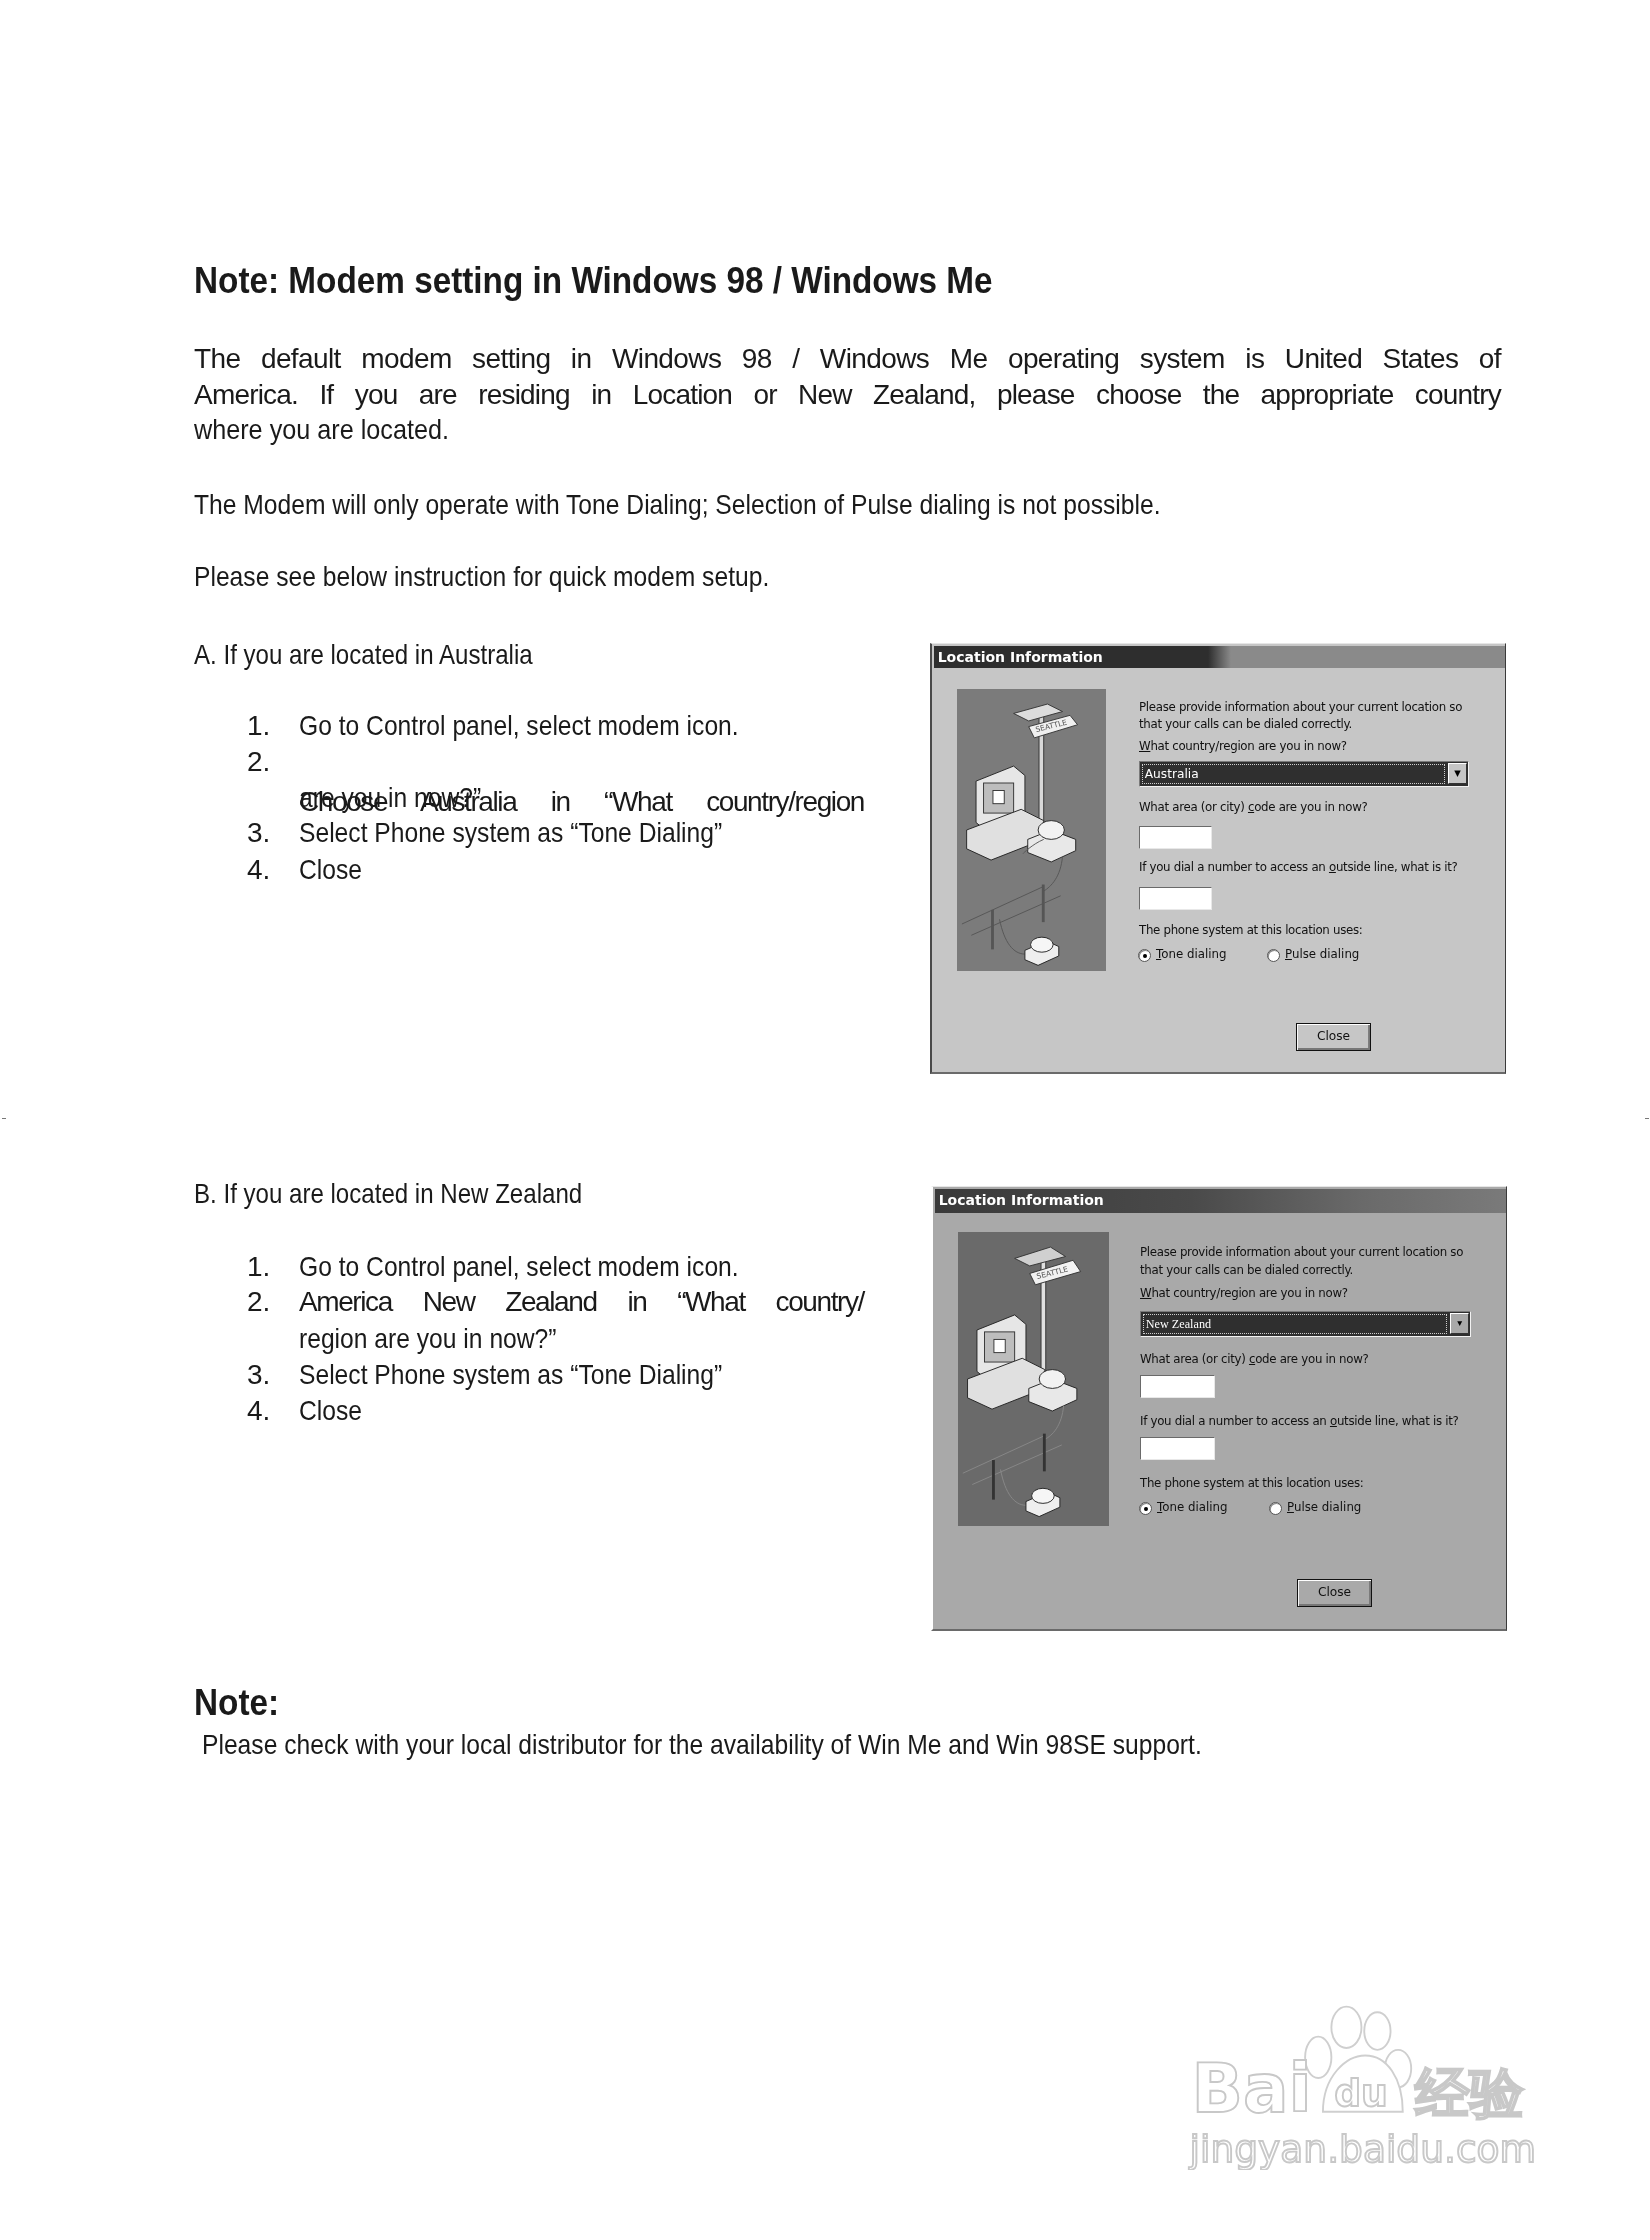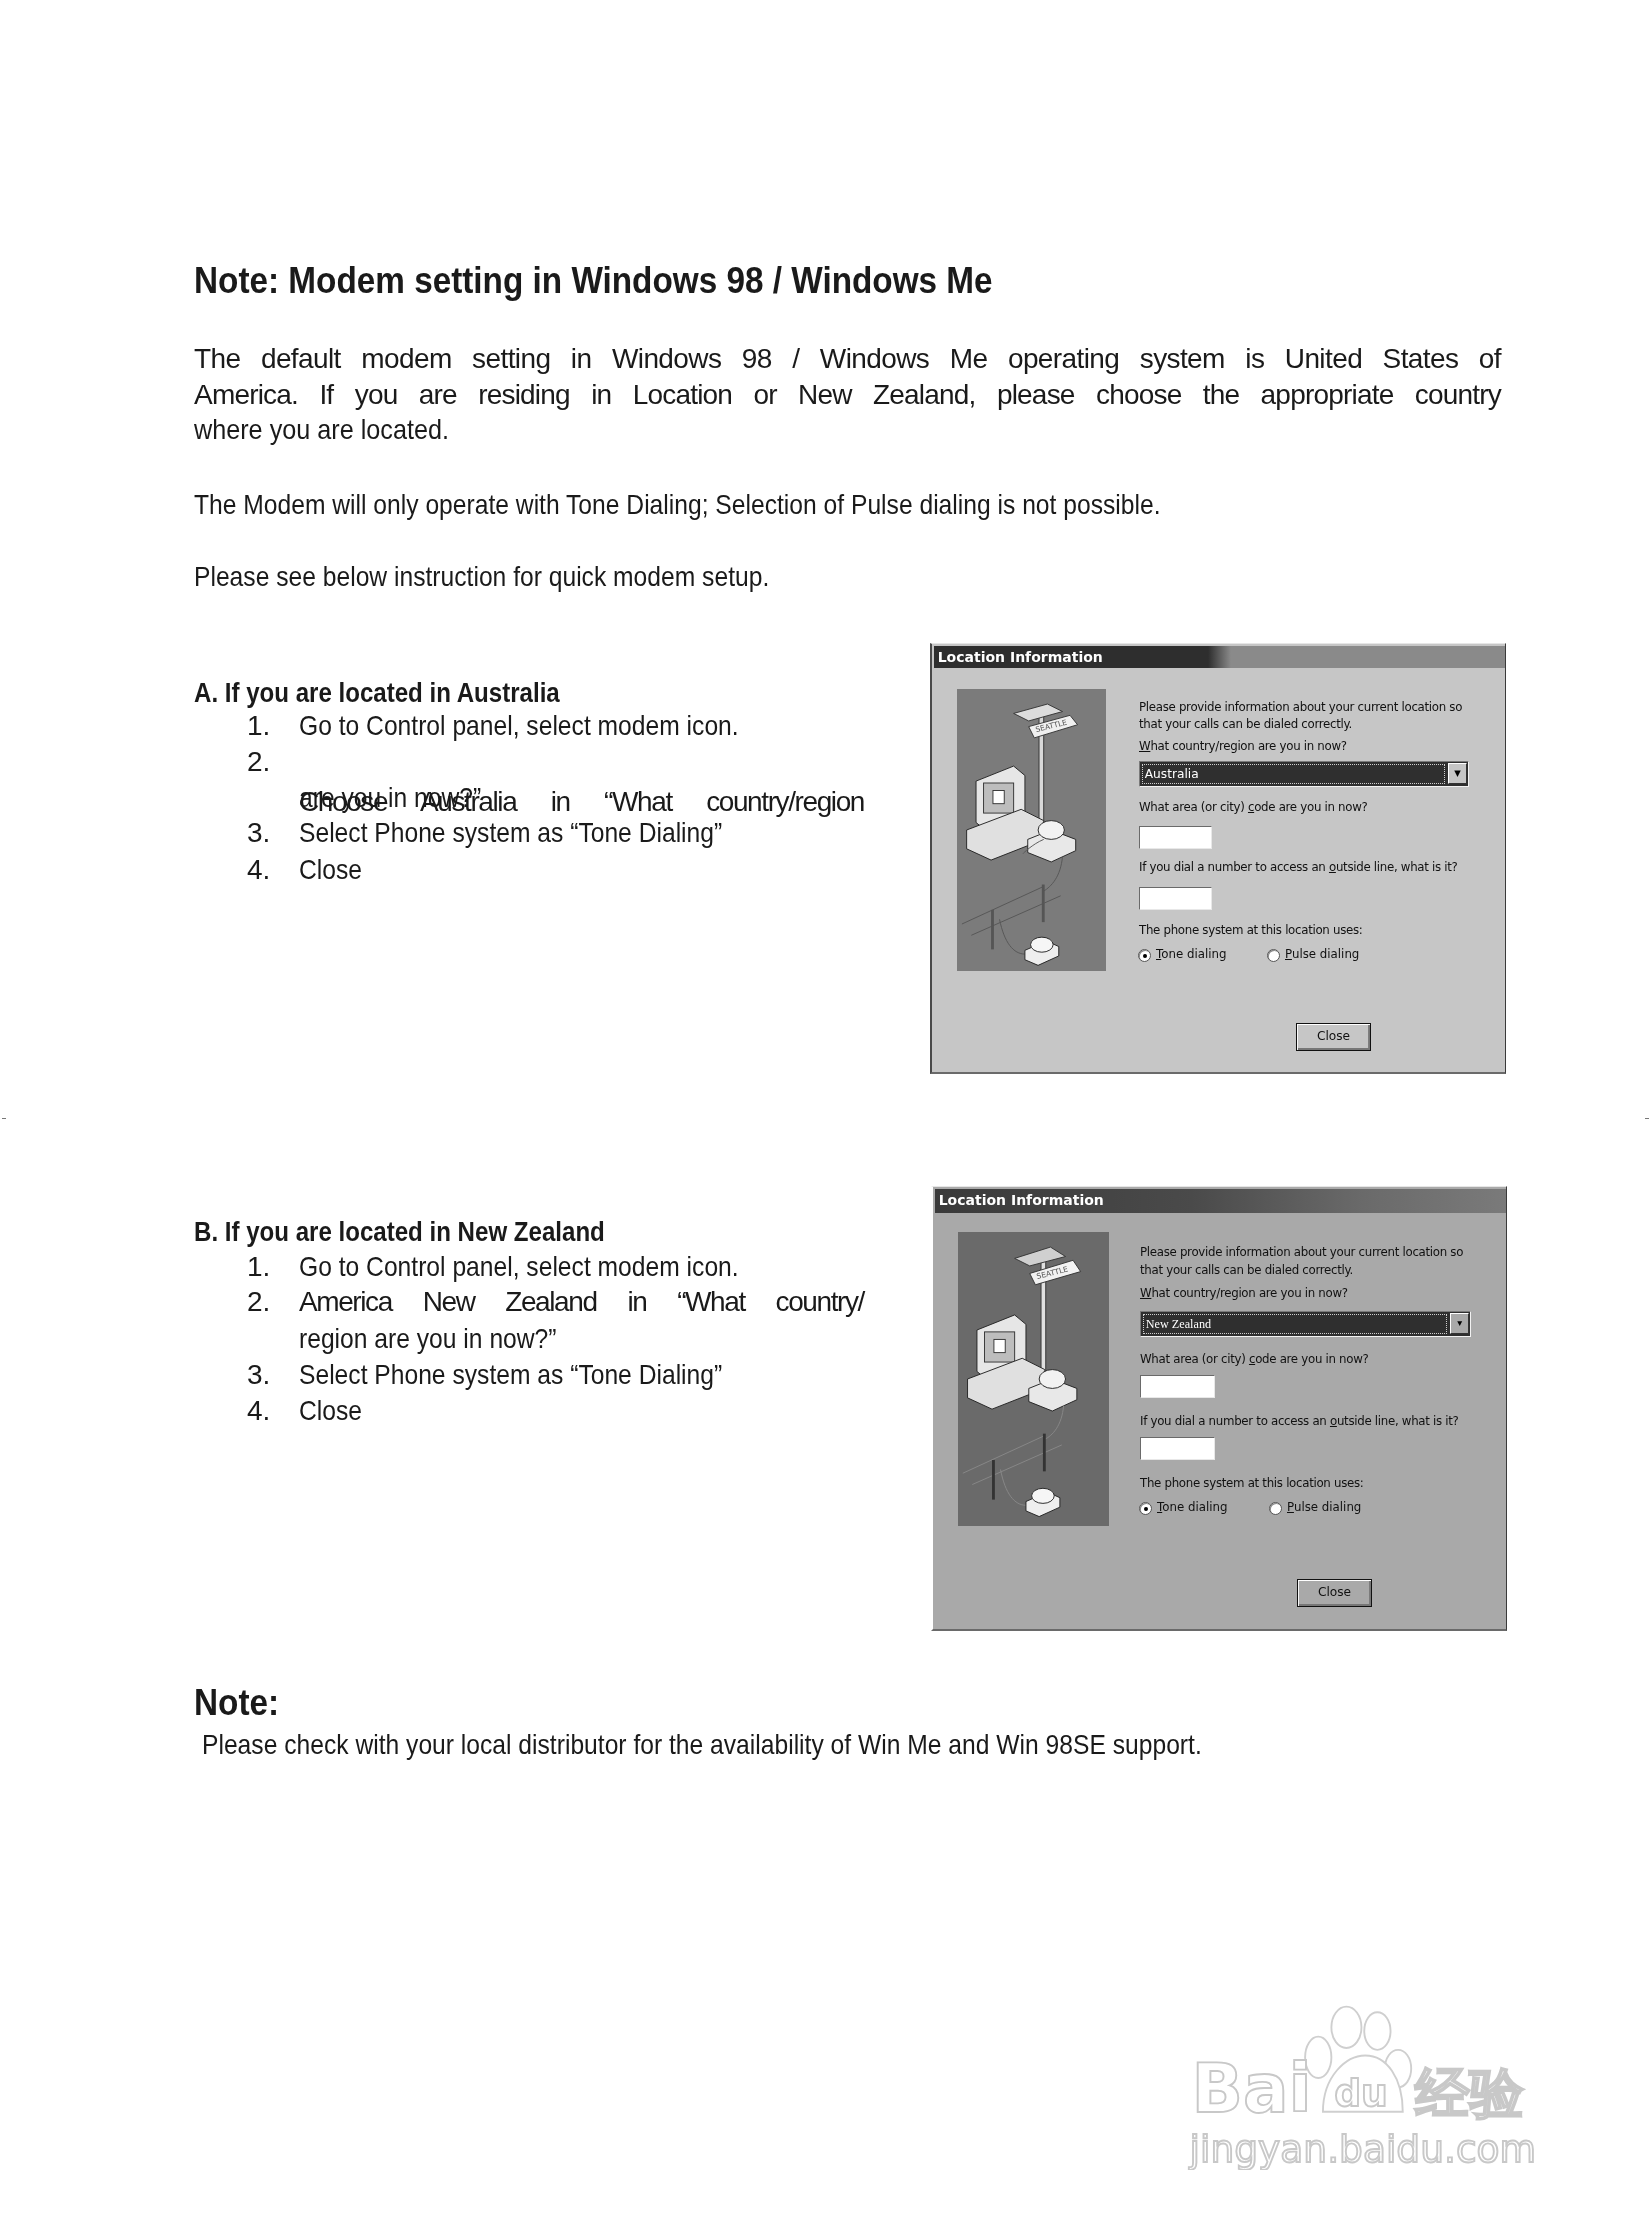--- a/index.html
+++ b/index.html
@@ -2,21 +2,21 @@
 <html style="font-size:15px"><head>
 <meta charset="utf-8">
 <style>
   html, body { margin:0; padding:0; background:#ffffff; }
   body { width:1651px; height:2240px; position:relative; overflow:hidden; color:#1a1a1a;
          font-family:"Liberation Sans", sans-serif; }
   .abs { position:absolute; white-space:nowrap; }
   .cond { display:inline-block; transform-origin:0 50%; }
   .h1 { font-weight:bold; font-size:37px; line-height:41px; }
   .body { font-size:28px; line-height:36px; }
-  .h2 { font-weight:bold; font-size:28px; line-height:36px;margin-top:38px; }
+  .h2 { font-weight:normal; font-size:28px; line-height:36px; }
   .justify-line { position:absolute; left:194px; width:1307px; font-size:28px; line-height:36px;
                   text-align:justify; text-align-last:justify; white-space:nowrap; }
   .num { position:absolute; left:247px; font-size:28px; line-height:36px; }
   .item { position:absolute; left:299px; font-size:28px; line-height:36px; white-space:nowrap; }
 
   
   .dlg { position:absolute; box-sizing:border-box; border-left:2.8px solid #4a4a4a; border-top:1.9px solid #e6e6e6;
          border-right:1.9px solid #3a3a3a; border-bottom:2.8px solid #6a6a6a; font-family:"DejaVu Sans", sans-serif; }
   .dlg1 { left:930px; top:643px; width:576px; height:431px; background:#c6c6c6; }
   .dlg2 { left:931px; top:1186px; width:576px; height:445px; background:#a9a9a9; border-left-color:#ffffff; }

